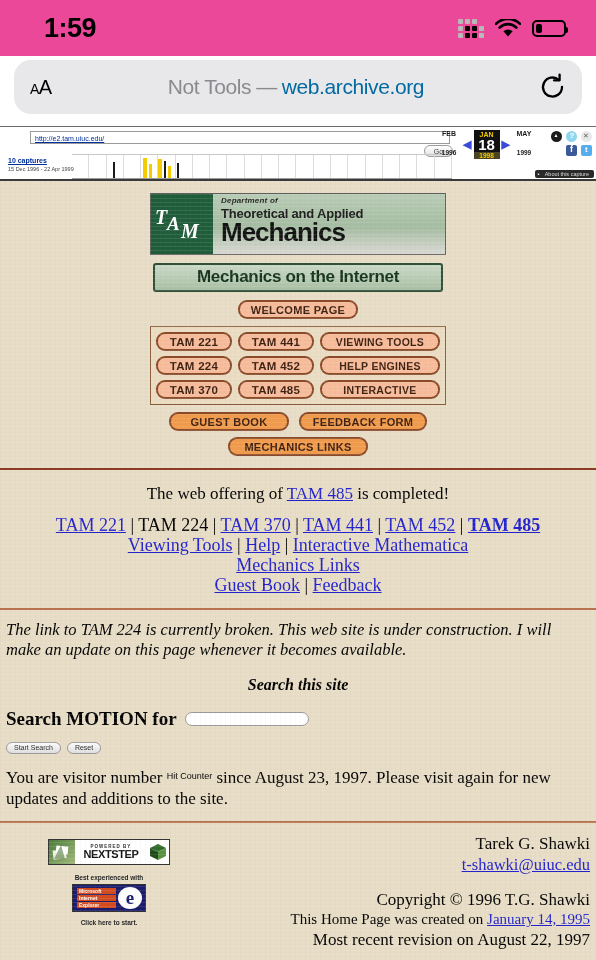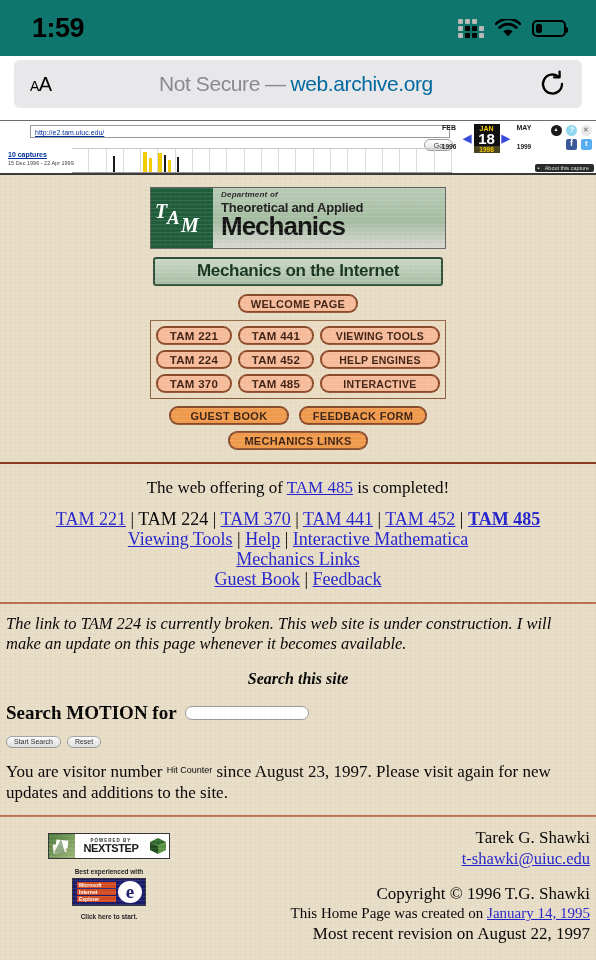--- a/index.html
+++ b/index.html
@@ -10,22 +10,22 @@
     background: #ffffff;
     font-family: "Liberation Sans", sans-serif;
   }
 
   
   .status-bar {
     height: 56px;
     display: flex;
     align-items: center;
     justify-content: space-between;
-    padding: 0 30px 0 32px;
-    background: #0f766e;
+    padding: 0 30px 0 44px;
+    background: #ec4899;
   }
   .status-time {
     font-size: 27px;
     font-weight: bold;
     letter-spacing: -0.5px;
     color: #000;
   }
   .status-right {
     display: flex;
     align-items: center;
@@ -52,23 +52,23 @@
   }
   .battery::after {
     content: ""; position: absolute; right: -4px; top: 5px;
     width: 2px; height: 6px; background: #000; border-radius: 0 2px 2px 0;
   }
   .battery-fill { height: 100%; background: #000; border-radius: 2px; width: 22%; }
 
   
   .url-bar-wrap { padding: 4px 14px 12px; background: #fff; }
   .url-bar {
-    height: 48px;
+    height: 54px;
     background: #e8e8ea;
-    border-radius: 6px;
+    border-radius: 17px;
     display: flex;
     align-items: center;
     padding: 0 16px;
     position: relative;
   }
   .aa-btn { font-size: 20px; color: #000; font-weight: 500; letter-spacing: -0.5px; white-space: nowrap; }
   .aa-btn .small { font-size: 14px; }
   .url-text {
     flex: 1;
     text-align: center;
@@ -424,21 +424,21 @@
     </div>
   </div>
 </div>
 
 <div class="url-bar-wrap">
   <div class="url-bar">
     <div class="aa-btn">
       <span class="small">A</span>A
     </div>
     <div class="url-text">
-      <span class="notsecure">Not Secure</span><span class="notsecure" style="margin:0 5px">—</span><span class="host">web.archive.org</span>
+      <span class="notsecure">Not Tools</span><span class="notsecure" style="margin:0 5px">—</span><span class="host">web.archive.org</span>
     </div>
     <svg class="reload-ico" viewBox="0 0 26 28">
       <path d="M22 14 a9.5 9.5 0 1 1 -3.2 -7.1" stroke="#000" stroke-width="2.3" fill="none" stroke-linecap="round"></path>
       <path d="M19.6 1.6 L19.6 7.3 L14 7.3" stroke="#000" stroke-width="2.3" fill="none" stroke-linecap="round" stroke-linejoin="round"></path>
     </svg>
   </div>
 </div>
 
 <div class="wayback">
   <div class="wb-urlrow">

